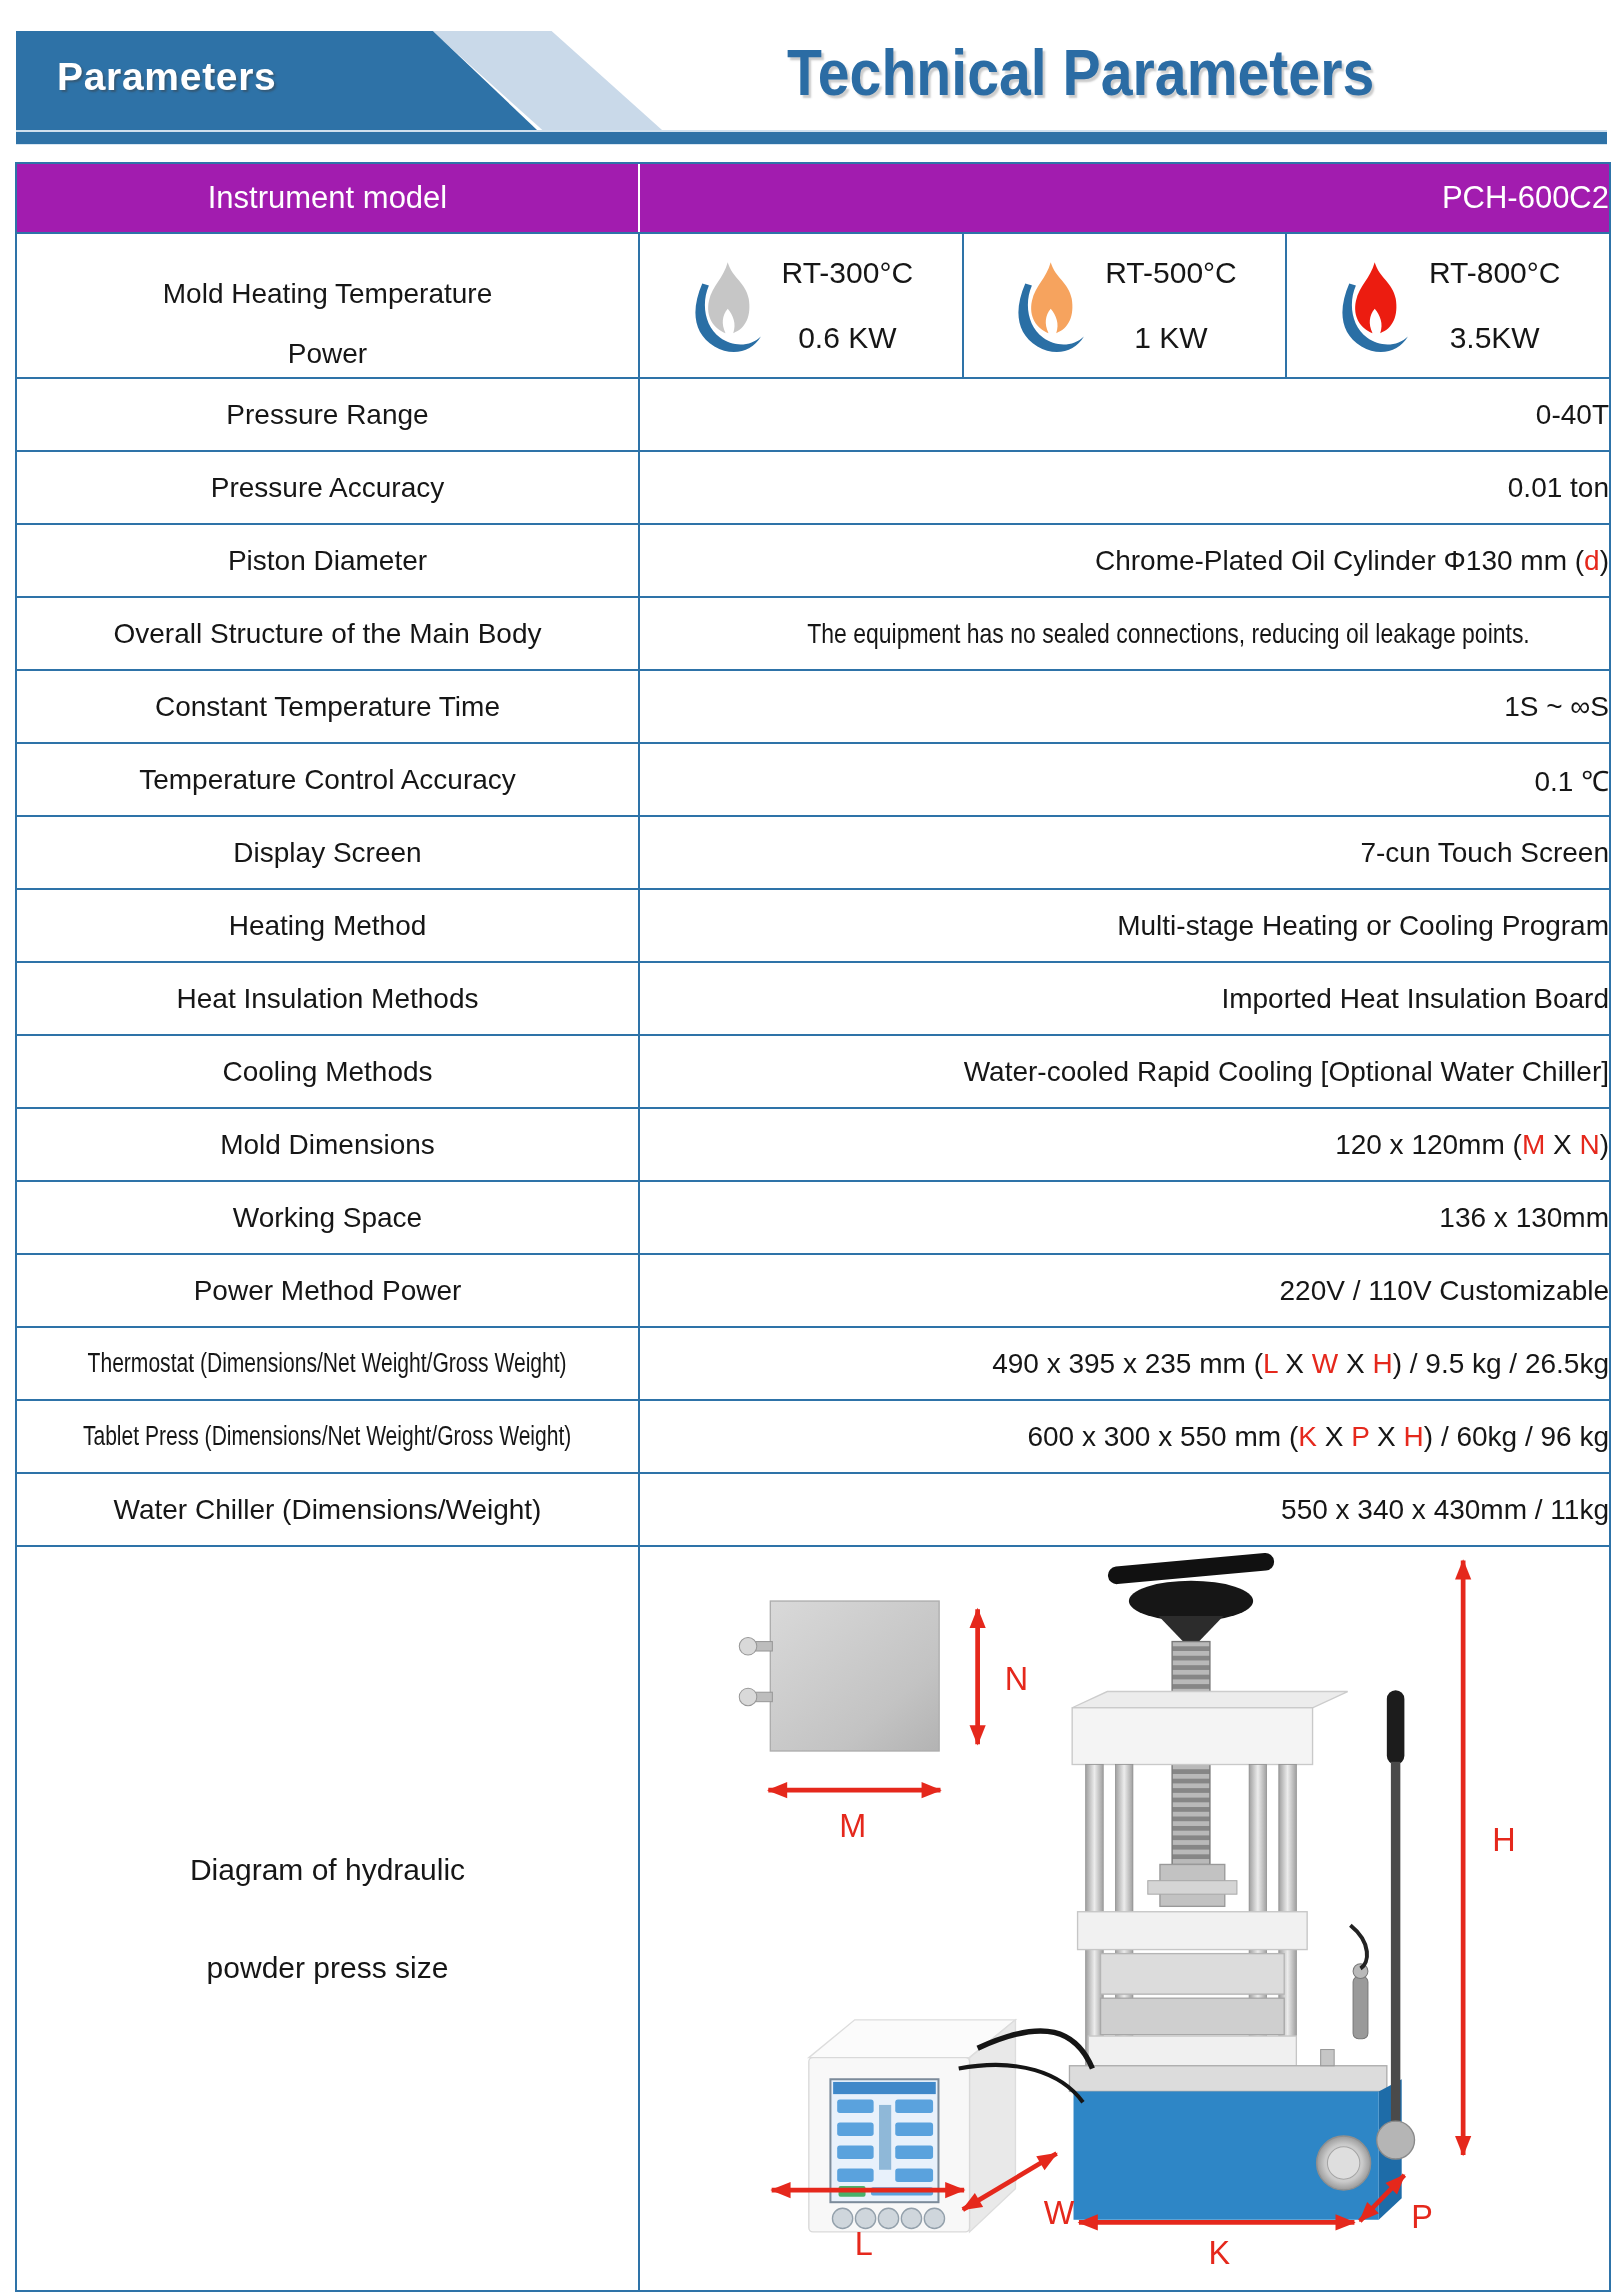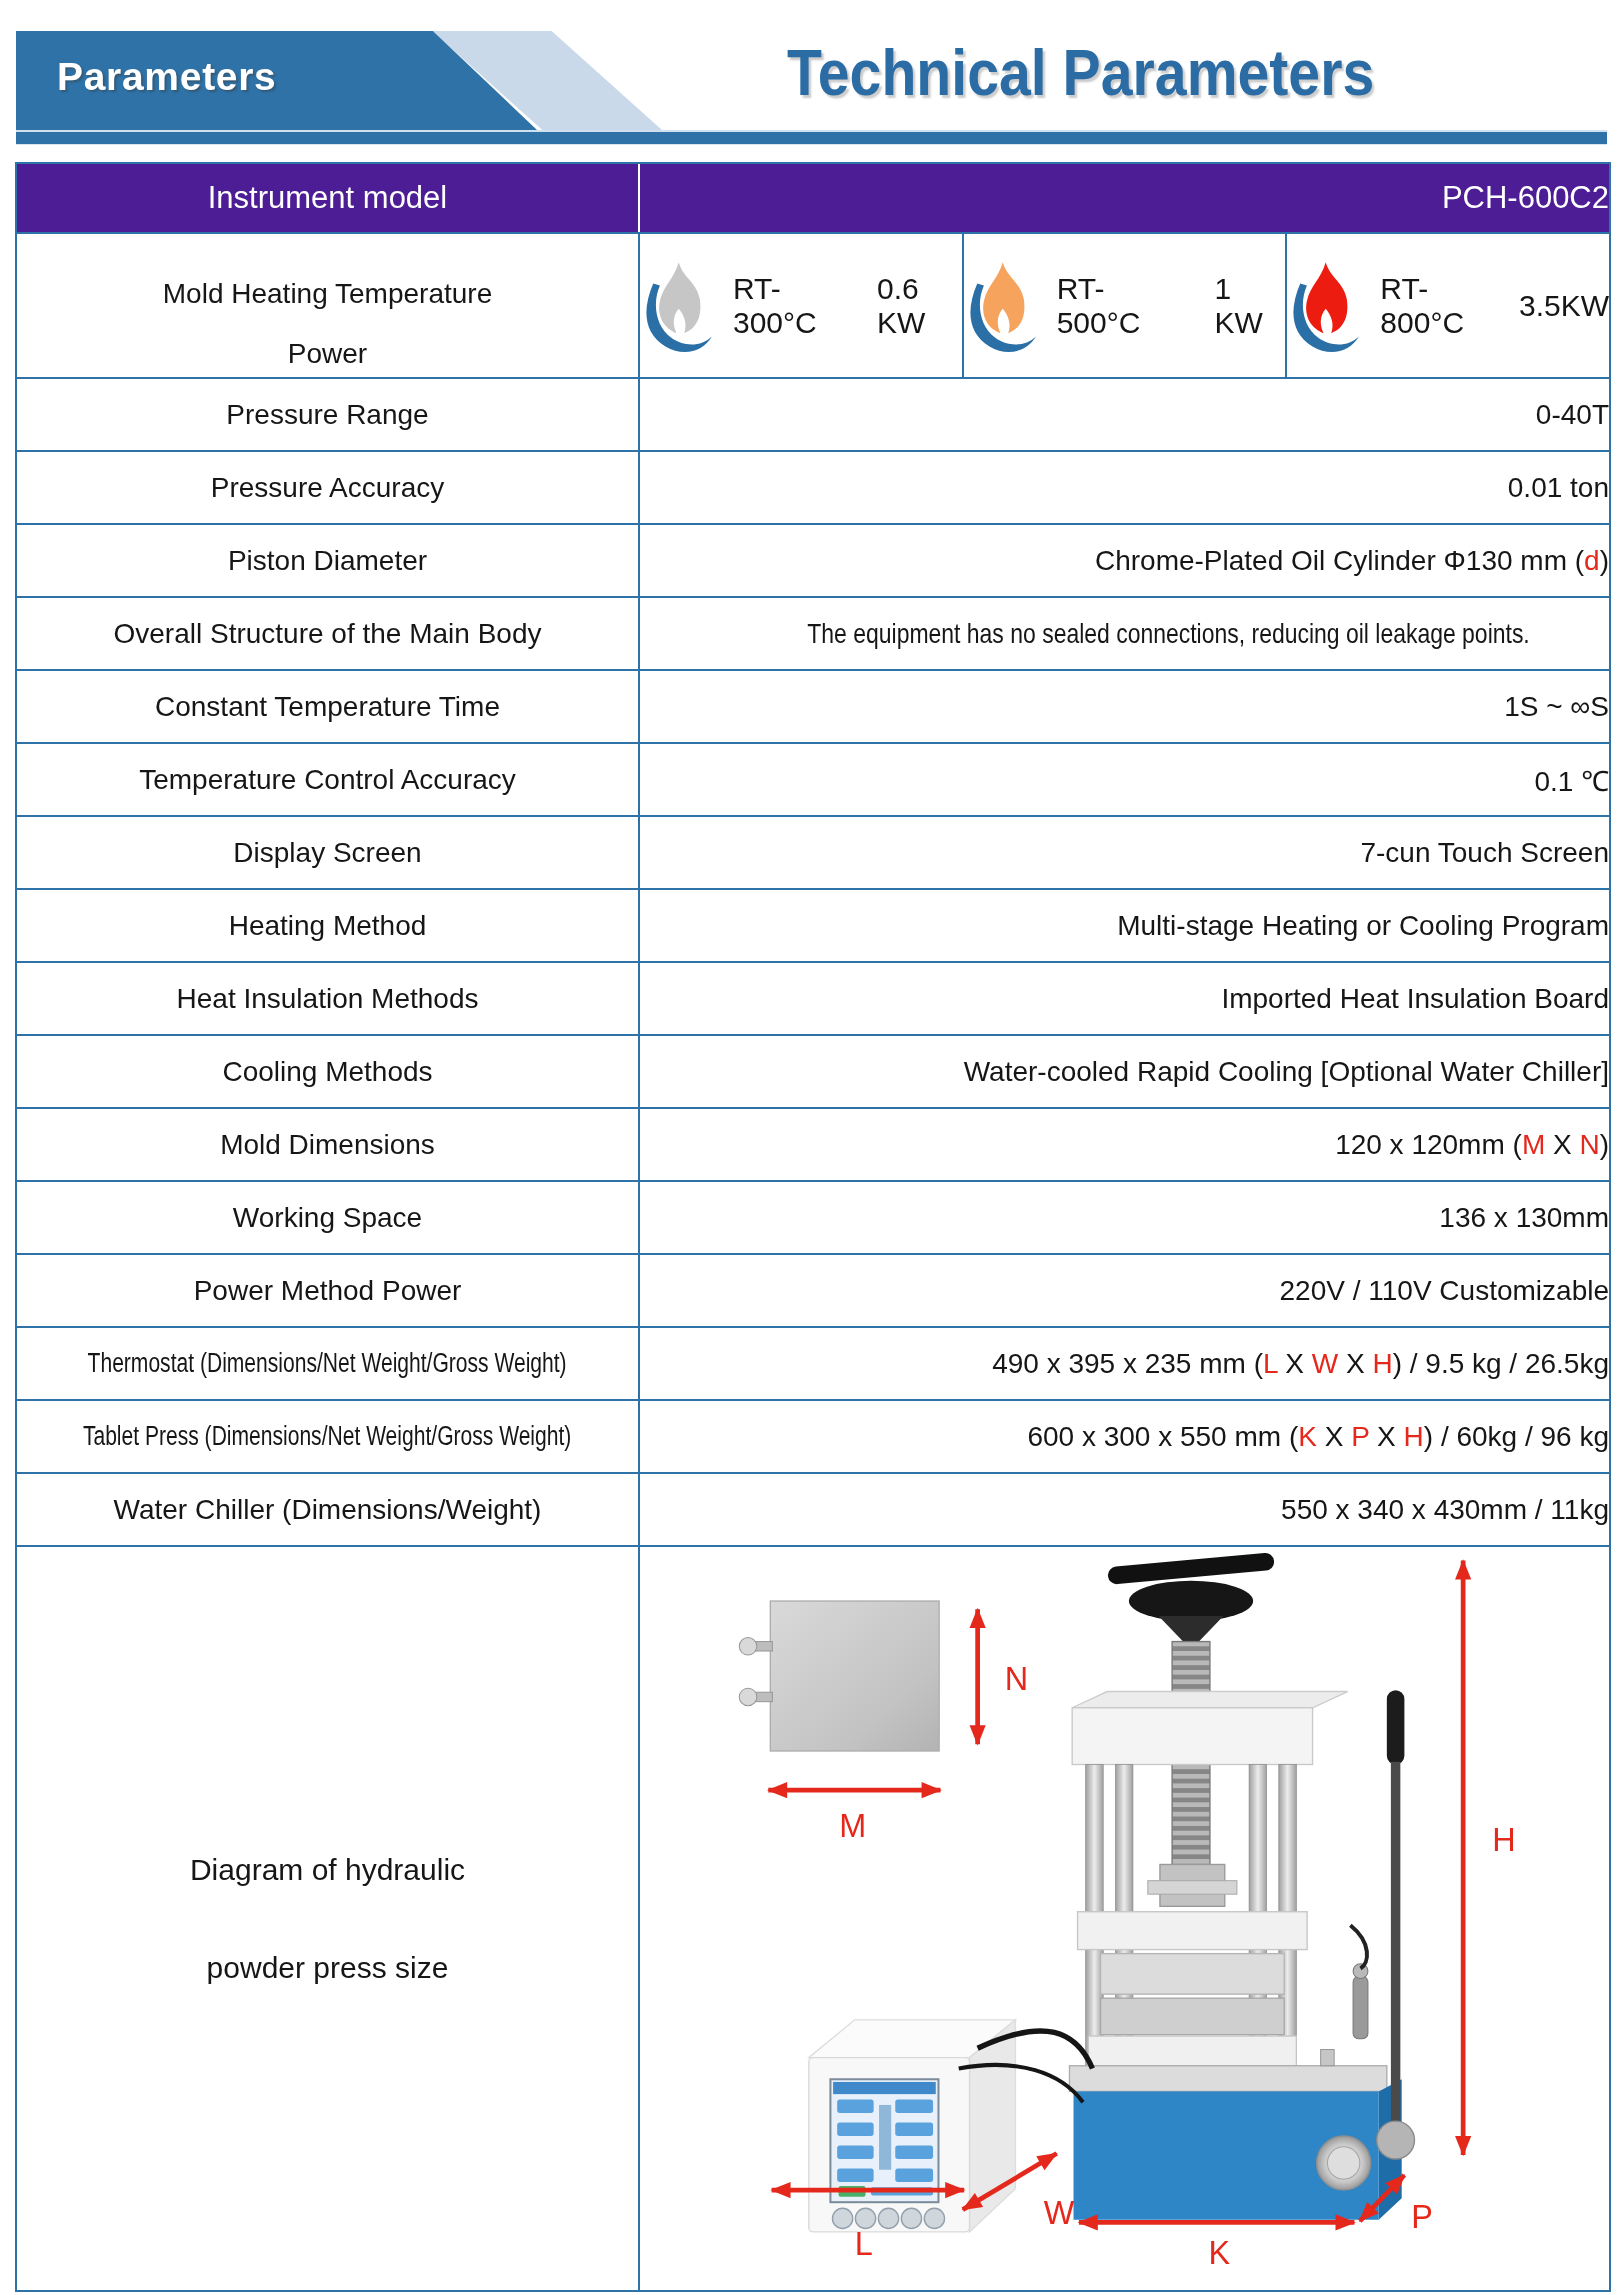--- a/index.html
+++ b/index.html
@@ -29,35 +29,35 @@
     font-size:65px;font-weight:bold;color:#2b6ca4;transform:scaleX(.88);transform-origin:center;
     text-shadow:2.7px 2.7px 2px rgba(110,110,110,.35);white-space:nowrap;
   }
   
   .ptable{position:absolute;left:15px;top:162px;width:1592px;border:2px solid #2e73a8;}
   .trow{display:flex;border-top:2px solid #2e73a8;}
   .trow.first{border-top:none;}
   .cell{display:flex;align-items:center;justify-content:center;text-align:center;}
   .cell.label{width:621px;border-right:2px solid #2e73a8;flex:none;}
   .cell.value{flex:1;justify-content:flex-end;}
-  .hdr-row{height:68px;background:#4c1d95;color:#ffffff;font-size:31px;}
+  .hdr-row{height:68px;background:#a21caf;color:#ffffff;font-size:31px;}
   .hdr-row .label{border-right-color:#ffffff;}
   .heat-row{height:143px;font-size:28px;}
   .heat-label{display:flex;flex-direction:column;gap:28px;margin-top:36px;}
   .spec-row{height:71px;font-size:28px;}
   .lbl-text.cond{transform:scaleX(.78);transform-origin:center;font-size:27px;white-space:nowrap;}
   .val-text.cond-val{transform:scaleX(.82);transform-origin:center;white-space:nowrap;}
   .val-text{white-space:nowrap;}
   .red{color:#e5281c;}
   
   .heat-opts{display:flex;flex:1;height:100%;}
   .heat-opt{flex:1;border-left:2px solid #2e73a8;display:flex;align-items:center;justify-content:center;gap:20px;}
   .heat-opt.first{border-left:none;}
   .flame-ic{width:73px;height:99px;flex:none;}
-  .heat-texts{display:flex;flex-direction:row;gap:31px;align-items:center;font-size:30px;}
+  .heat-texts{display:flex;flex-direction:column;gap:31px;align-items:center;font-size:30px;}
   
   .diag-row{height:743px;}
   .diag-label{display:flex;flex-direction:column;gap:64px;font-size:30px;}
   .diag-cell{position:relative;padding:0;}
   .diag-cell svg{display:block;width:100%;height:100%;}
   .dimlbl{fill:#e5281c;font-family:"Liberation Sans",sans-serif;font-size:48px;}
 </style>
 </head>
 <body>
 

